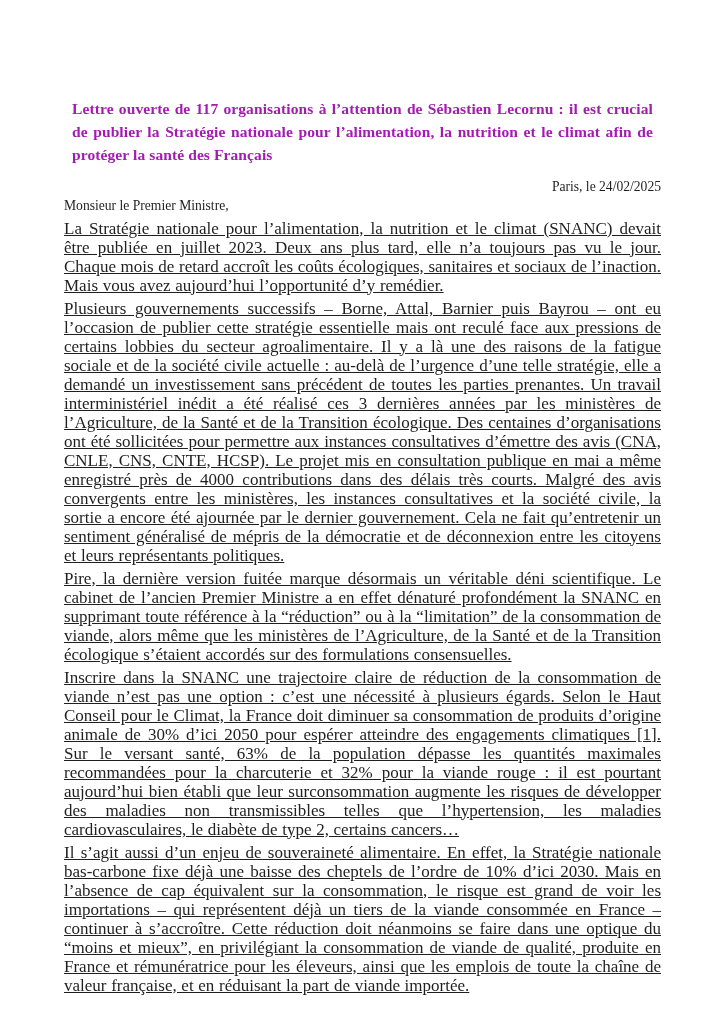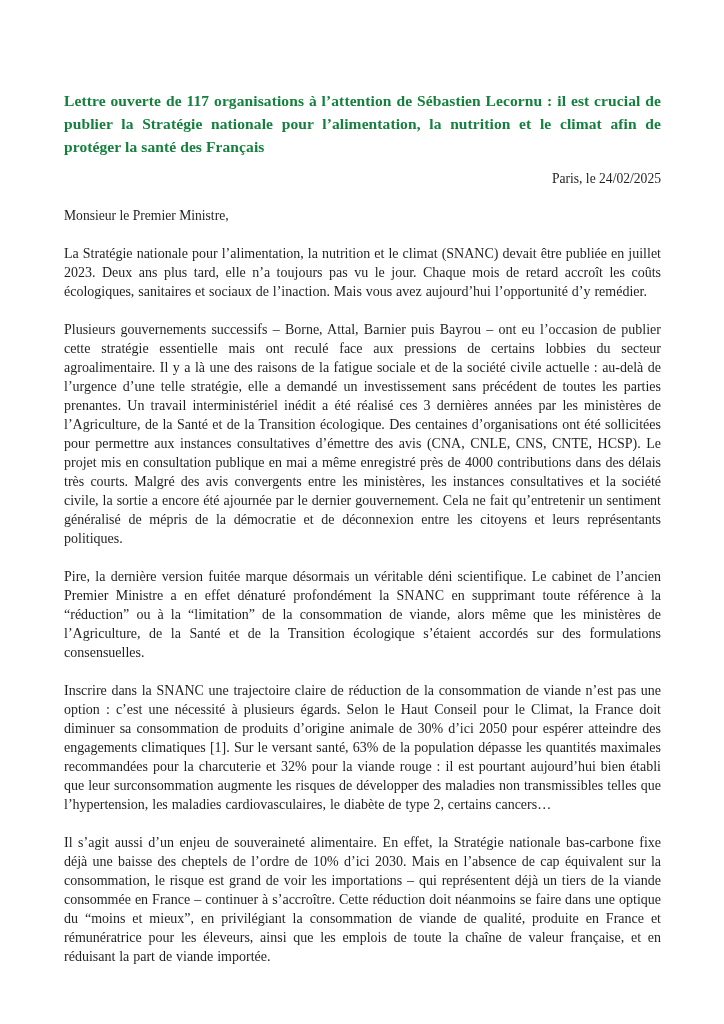--- a/index.html
+++ b/index.html
@@ -17,48 +17,49 @@
     color: #1f1f1f;
     -webkit-font-smoothing: antialiased;
   }
   .content {
     position: absolute;
     left: 64px;
     top: 89px;
     width: 597px;
   }
   .title {
-    margin: 0;
-    color: #15803d;
+    margin: 8px;
+    color: #a21caf;
     font-size: 15.5px;
     font-weight: bold;
     line-height: 23.2px;
     text-align: justify;
     text-justify: inter-word;
     letter-spacing: 0.1px;
   }
   .date-line {
     margin-top: 10px;
     text-align: right;
     font-size: 13.6px;
     line-height: 19px;
   }
   .salutation {
-    margin-top: 18px;
+    margin-top: 0;
     font-size: 13.6px;
     line-height: 19px;
   }
   .para {
-    margin: 19px 0 0 0;
-    font-size: 14px;
+    margin: 4px 0 0 0;
+    font-size: 17px;
     line-height: 19px;
     text-align: justify;
     text-justify: inter-word;
     word-spacing: 0.4px;
     hyphens: none;
+    text-decoration: underline;
   }
 </style>
 </head>
 <body>
 
 <div class="page">
   <div class="content">
     <h1 class="title">Lettre ouverte de 117 organisations à l’attention de Sébastien Lecornu : il est crucial de publier la Stratégie nationale pour l’alimentation, la nutrition et le climat afin de protéger la santé des Français</h1>
 
     <div class="date-line">Paris, le 24/02/2025</div>

